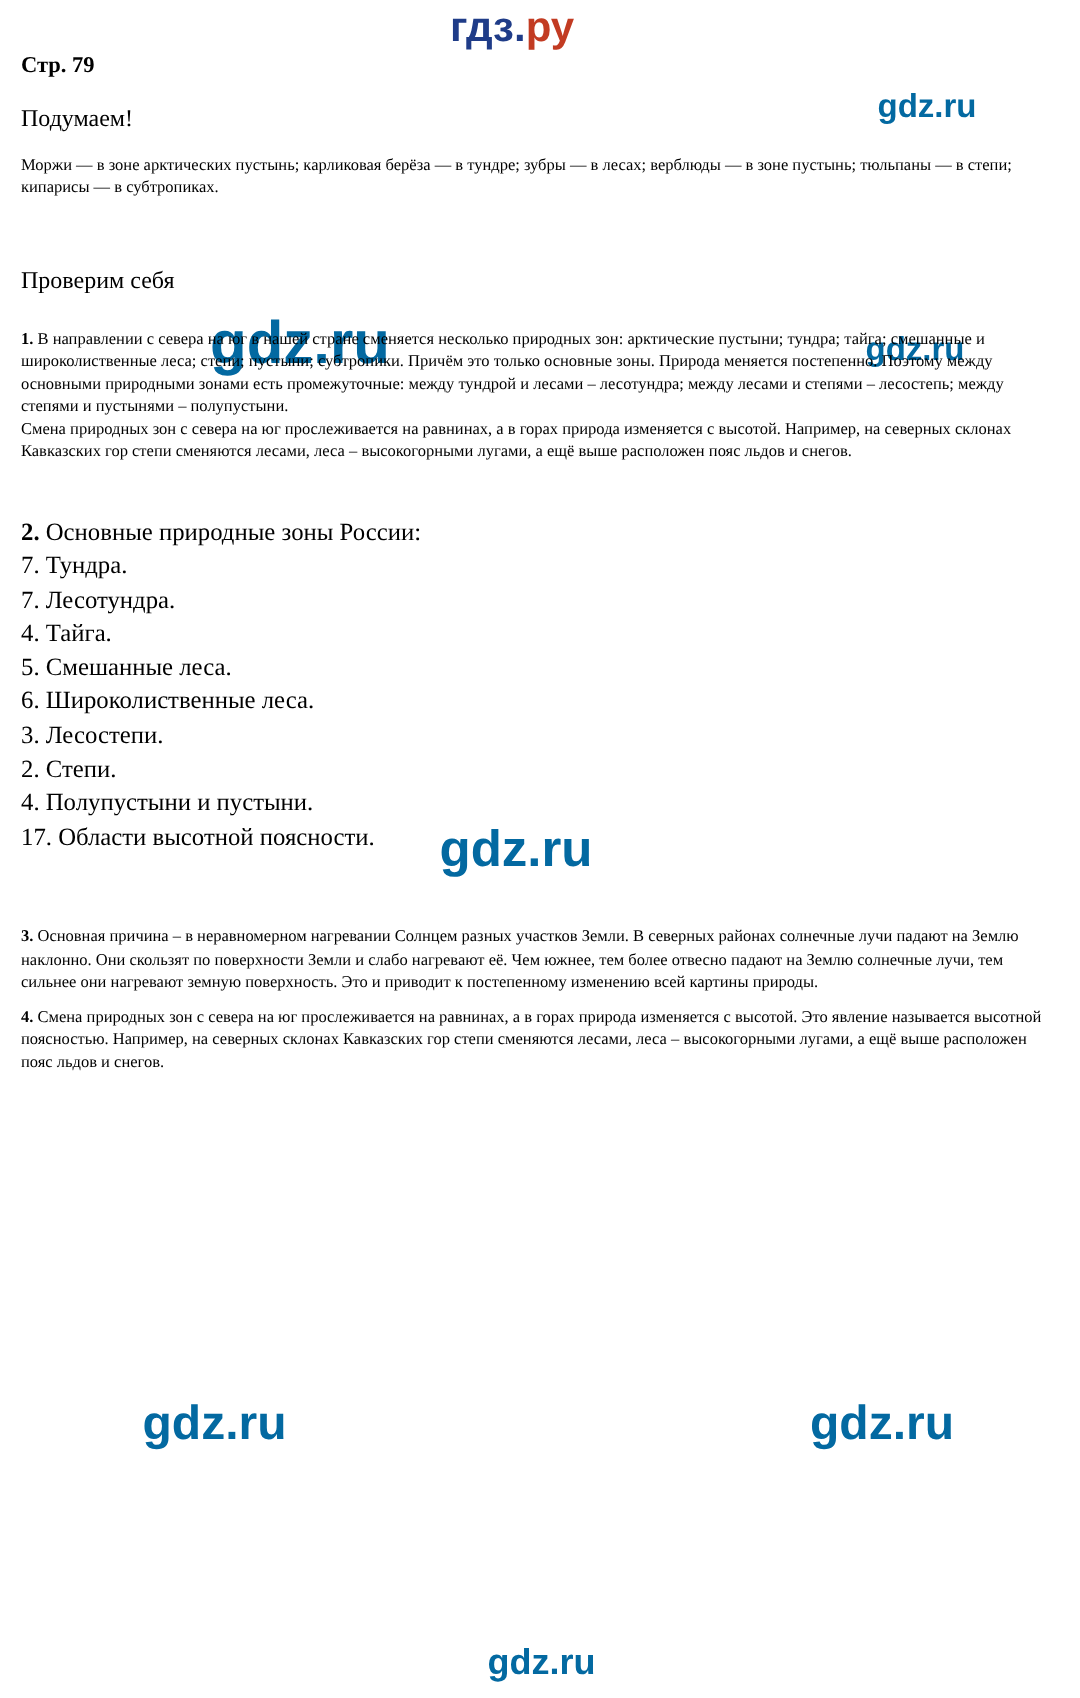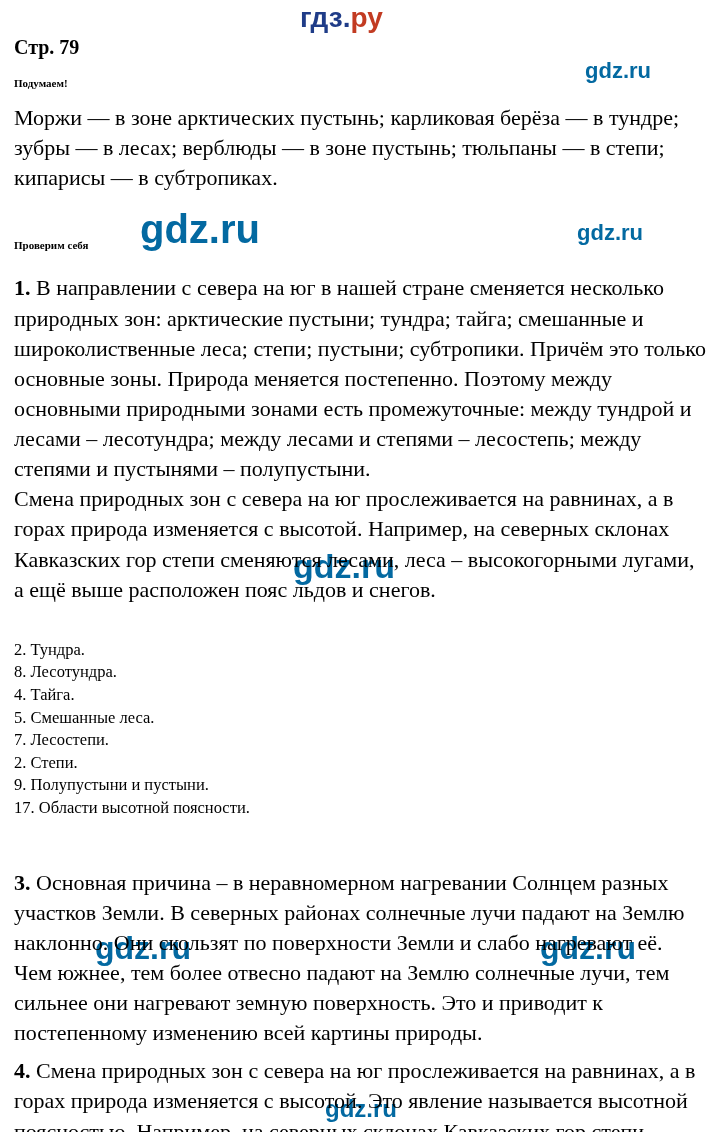--- a/index.html
+++ b/index.html
@@ -55,32 +55,32 @@
   .content {
     position: absolute;
     top: 0;
     left: 0;
     width: 720px;
     padding: 36px 14px 0 14px;
     box-sizing: border-box;
     z-index: 3;
   }
   .page-num {
-    font-size: 20px;
+    font-size: 15px;
     font-weight: bold;
     margin: 0 0 18px 0;
     font-family: "Liberation Serif", serif;
   }
   .heading {
-    font-size: 11px;
-    font-weight: bold;
+    font-size: 16px;
+    font-weight: normal;
     margin: 0 0 14px 0;
   }
   .para {
-    font-size: 22px;
+    font-size: 11px;
     line-height: 1.37;
     margin: 0 0 16px 0;
     text-align: left;
   }
   .para.tight { margin-bottom: 0; }
   .spacer-lg { height: 30px; }
   .spacer-md { height: 18px; }
   .spacer-sm { height: 8px; }
   .qnum { font-weight: bold; }
   .list-line {
@@ -120,27 +120,29 @@
     <div class="spacer-sm"></div>
 
     <div class="block">
       <div class="para tight"><span class="qnum">1.</span> <span>В направлении с севера на юг в нашей стране сменяется несколько природных зон: арктические пустыни; тундра; тайга; смешанные и широколиственные леса; степи; пустыни; субтропики. Причём это только основные зоны. Природа меняется постепенно. Поэтому между основными природными зонами есть промежуточные: между тундрой и лесами – лесотундра; между лесами и степями – лесостепь; между степями и пустынями – полупустыни.</span></div>
       <div class="para">Смена природных зон с севера на юг прослеживается на равнинах, а в горах природа изменяется с высотой. Например, на северных склонах Кавказских гор степи сменяются лесами, леса – высокогорными лугами, а ещё выше расположен пояс льдов и снегов.</div>
     </div>
 
     <div class="spacer-md"></div>
 
     <div class="block">
-      <div class="list-line">2. Тундра.</div>
-      <div class="list-line">8. Лесотундра.</div>
+      <div class="list-line"><span class="qnum">2.</span> <span>Основные природные зоны России:</span></div>
+      <div class="list-line">7. Тундра.</div>
+      <div class="list-line">7. Лесотундра.</div>
       <div class="list-line">4. Тайга.</div>
       <div class="list-line">5. Смешанные леса.</div>
-      <div class="list-line">7. Лесостепи.</div>
+      <div class="list-line">6. Широколиственные леса.</div>
+      <div class="list-line">3. Лесостепи.</div>
       <div class="list-line">2. Степи.</div>
-      <div class="list-line">9. Полупустыни и пустыни.</div>
+      <div class="list-line">4. Полупустыни и пустыни.</div>
       <div class="list-line">17. Области высотной поясности.</div>
     </div>
 
     <div class="spacer-lg"></div>
     <div class="spacer-md"></div>
 
     <div class="block">
       <div class="para tight"><span class="qnum">3.</span> <span>Основная причина – в неравномерном нагревании Солнцем разных участков Земли. В северных районах солнечные лучи падают на Землю наклонно. Они скользят по поверхности Земли и слабо нагревают её. Чем южнее, тем более отвесно падают на Землю солнечные лучи, тем сильнее они нагревают земную поверхность. Это и приводит к постепенному изменению всей картины природы.</span></div>
     </div>
 

